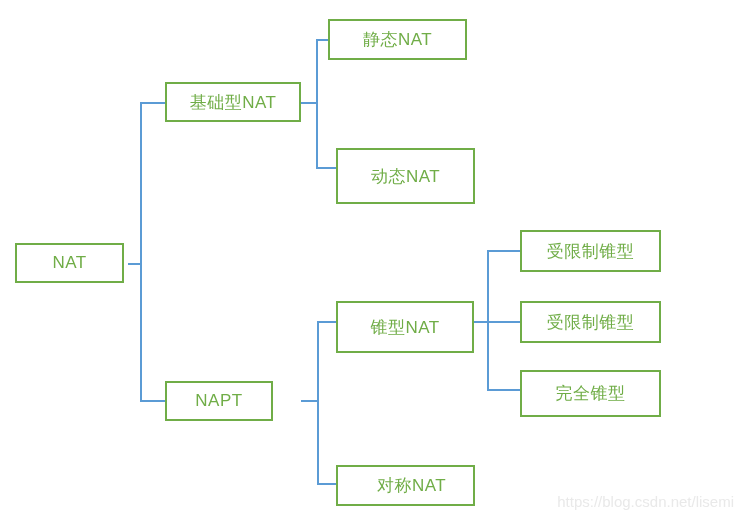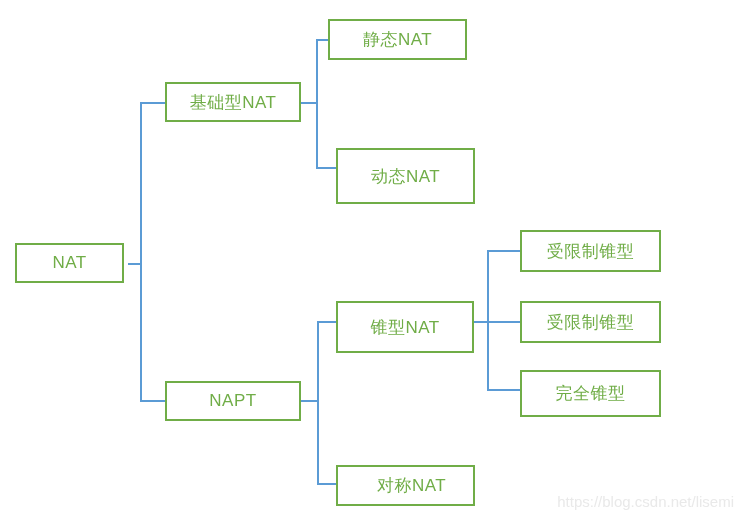--- a/index.html
+++ b/index.html
@@ -70,21 +70,21 @@
   <div class="hline" style="left:488px; top:389px; width:32px;"></div>
 
   <div class="node" style="left:15px; top:243px; width:109px; height:40px;">NAT</div>
 
   <div class="node" style="left:165px; top:82px; width:136px; height:40px;text-align:right;">基础型NAT</div>
 
   <div class="node" style="left:328px; top:19px; width:139px; height:41px;">静态NAT</div>
 
   <div class="node" style="left:336px; top:148px; width:139px; height:56px;">动态NAT</div>
 
-  <div class="node" style="left:165px; top:381px; width:136px; height:40px;text-align:right;">NAPT</div>
+  <div class="node" style="left:165px; top:381px; width:108px; height:40px;text-align:right;">NAPT</div>
 
   <div class="node" style="left:336px; top:301px; width:138px; height:52px;">锥型NAT</div>
 
   <div class="node" style="left:520px; top:230px; width:141px; height:42px;">受限制锥型</div>
 
   <div class="node" style="left:520px; top:301px; width:141px; height:42px;">受限制锥型</div>
 
   <div class="node" style="left:520px; top:370px; width:141px; height:47px;">完全锥型</div>
 
   <div class="node" style="left:336px; top:465px; width:139px; height:41px;padding-left:12px;">对称NAT</div>

